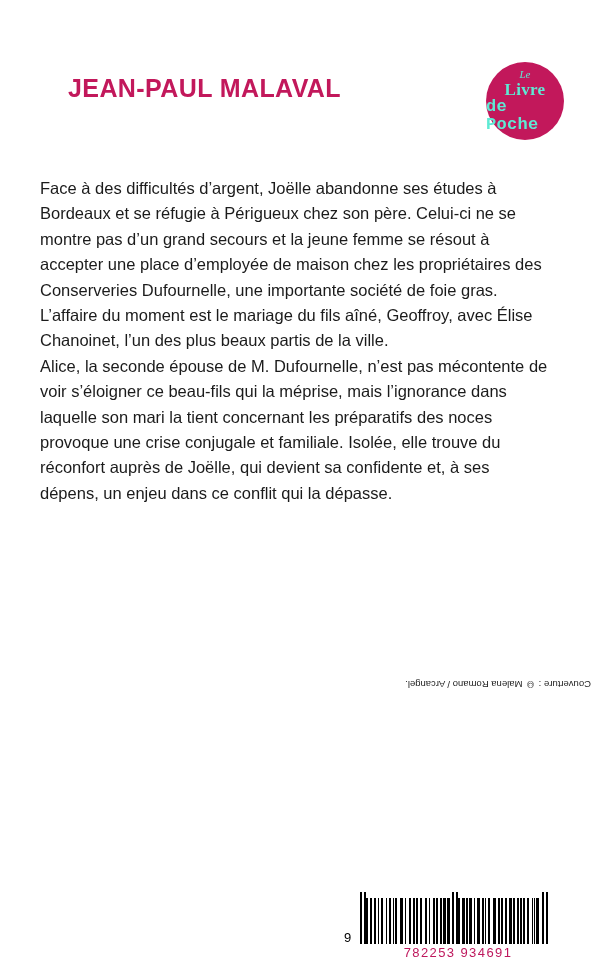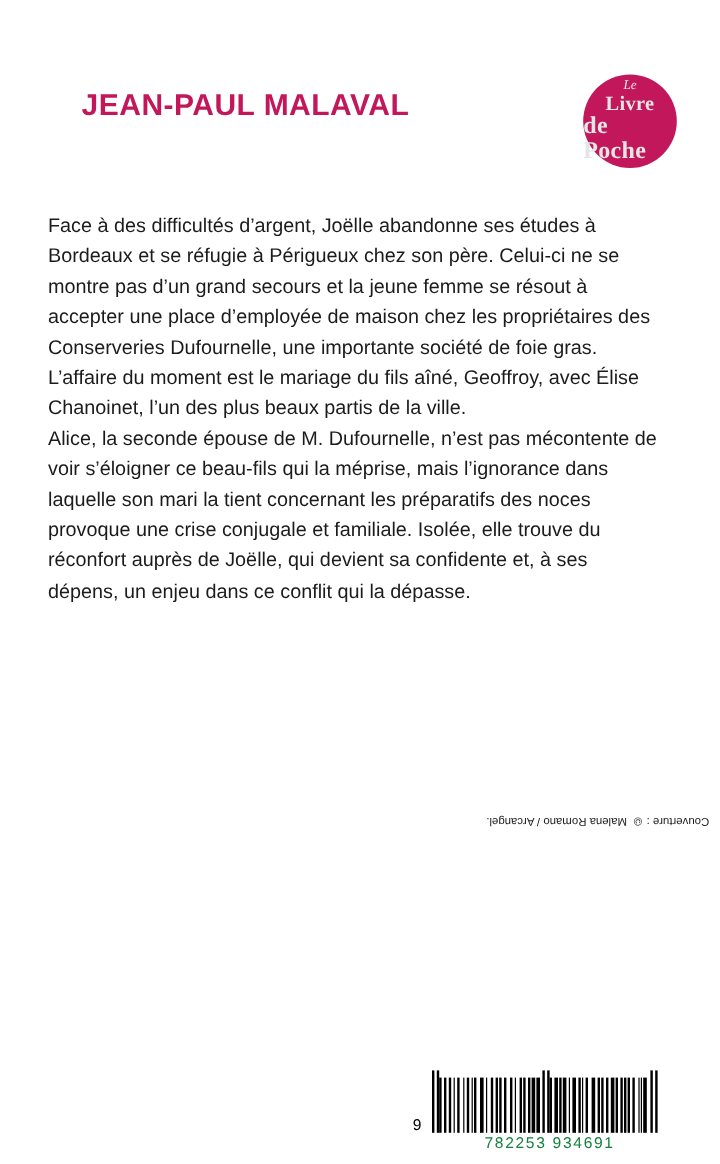--- a/index.html
+++ b/index.html
@@ -45,43 +45,43 @@
   }
 
   .publisher-logo {
     position: absolute;
     right: 36px;
     top: 62px;
     width: 78px;
     height: 78px;
     border-radius: 50%;
     background: #c2185b;
-    color: #e5e5e5;
+    color: #5eead4;
     display: flex;
     flex-direction: column;
     align-items: center;
     justify-content: center;
     line-height: 1.02;
   }
   .publisher-logo .l1 {
     font-size: 11px;
     font-style: italic;
     font-family: "Liberation Serif", serif;
     margin-bottom: 1px;
   }
   .publisher-logo .l2 {
     font-size: 17px;
     font-weight: bold;
     font-family: "Liberation Serif", serif;
     letter-spacing: 0.3px;
   }
   .publisher-logo .l3 {
-    font-size: 20px;
+    font-size: 17px;
     font-weight: bold;
-    font-family: Liberation Serif, serif;
+    font-family: Liberation Mono, monospace;
     letter-spacing: 0.3px;
   }
 
   
   .blurb {
     position: absolute;
     left: 40px;
     top: 176px;
     width: 508px;
     font-size: 16.5px;
@@ -152,21 +152,21 @@
   .barcode span {
     display: inline-block;
     background: #000;
     height: 100%;
   }
   .barcode-digits {
     margin-top: 1px;
     font-size: 13px;
     letter-spacing: 1.4px;
     font-family: "Liberation Sans", sans-serif;
-    color: #15803d;
+    color: #be185d;
     text-align: center;
   }
   .barcode-lead {
     position: absolute;
     left: -16px;
     bottom: -1px;
     font-size: 13px;
     color: #000;
   }
 </style>

